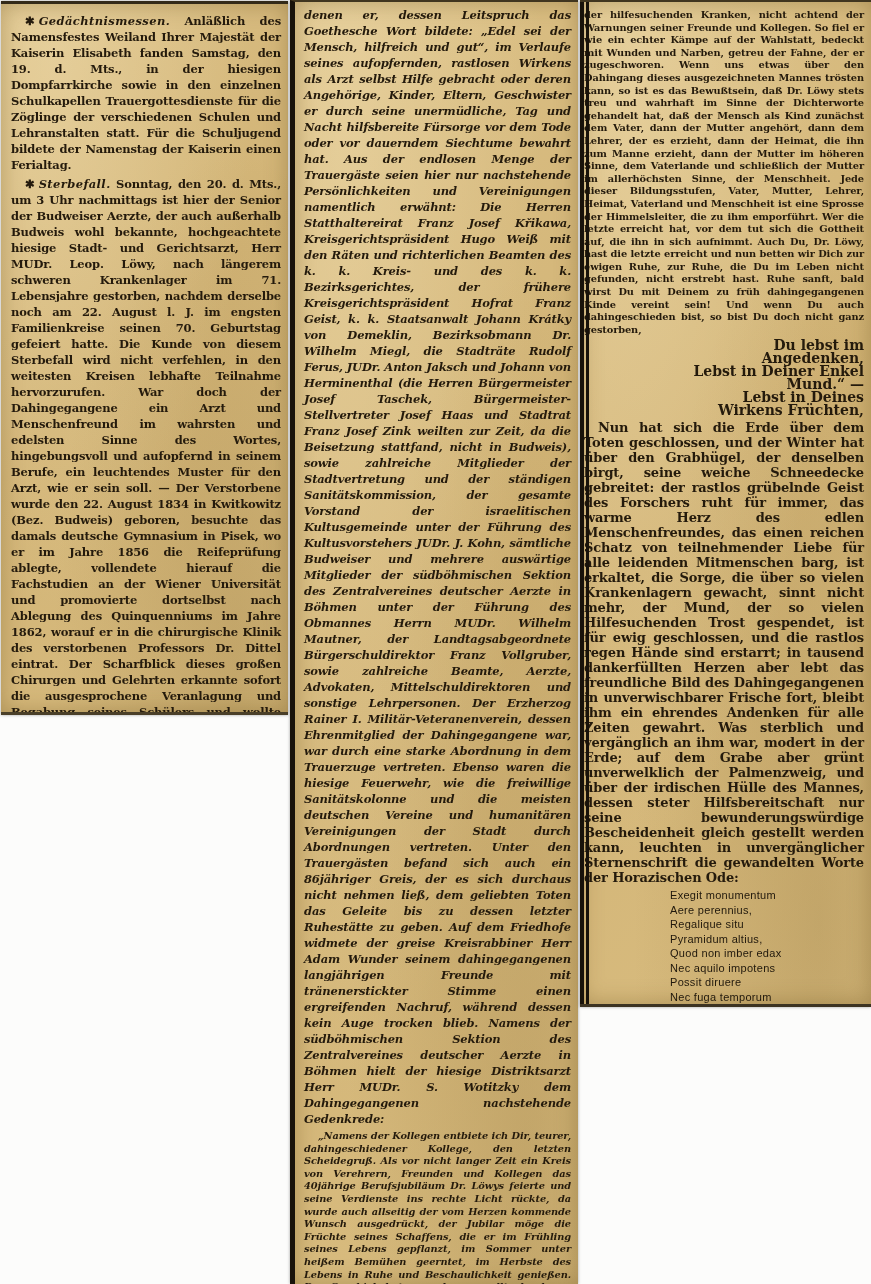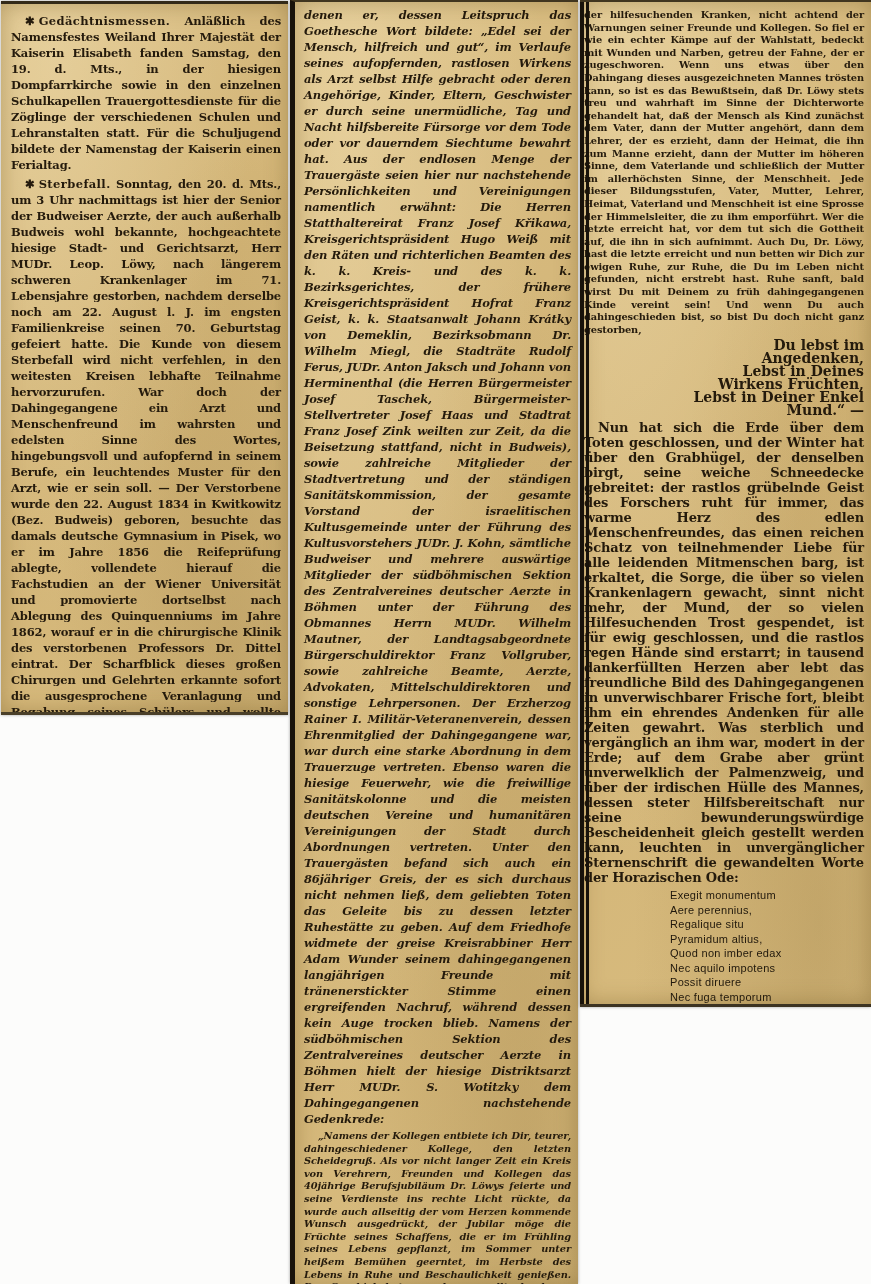--- a/index.html
+++ b/index.html
@@ -30,21 +30,21 @@
   .strip-right::before {
     content:""; position:absolute; left:0; top:0; bottom:0; width:9px;
     background:linear-gradient(90deg,#18120a 0px,#18120a 4px,rgba(0,0,0,0) 4px,rgba(0,0,0,0) 6px,#18120a 6px,#18120a 9px);
   }
   p.para { margin:0 0 3px 0; text-indent:14px; }
   p.para.noindent { text-indent:0; }
   .t-n { font-size:11.5px; line-height:16px;   letter-spacing:-0.15px; }
   .t-s { font-size:9.8px;  line-height:12.6px; letter-spacing:-0.1px; }
   .strip-right .t-n { font-size:13px; line-height:15px; }
   .marker { font-weight:900; margin-right:4px; letter-spacing:0; }
-  .lead   { font-weight:900; letter-spacing:0.4px; }
+  .lead   { font-weight:900; letter-spacing:0.4px;font-style:italic; }
   .verse  { margin:1px 0 3px 0; }
   .verse-line { font-size:14px; line-height:13px; text-align:right; text-indent:0; padding-left:108px; font-weight:700; }
   .latin  { margin:2px 0 3px 0; }
   .latin-line { font-family:Liberation Sans, sans-serif; font-weight:400; font-size:11px; line-height:14.5px;
                 text-align:left; text-indent:0; padding-left:86px; letter-spacing:0.3px; color:#20180c; }
 </style>
 </head>
 <body>
 
 <div class="page">
@@ -60,22 +60,22 @@
 
   <div class="strip strip-middle">
     <p class="para noindent t-n">denen er, dessen Leitspruch das Goethesche Wort bildete: „Edel sei der Mensch, hilfreich und gut“, im Verlaufe seines aufopfernden, rastlosen Wirkens als Arzt selbst Hilfe gebracht oder deren Angehörige, Kinder, Eltern, Geschwister er durch seine unermüdliche, Tag und Nacht hilfsbereite Fürsorge vor dem Tode oder vor dauerndem Siechtume bewahrt hat. Aus der endlosen Menge der Trauergäste seien hier nur nachstehende Persönlichkeiten und Vereinigungen namentlich erwähnt: Die Herren Statthaltereirat Franz Josef Křikawa, Kreisgerichtspräsident Hugo Weiß mit den Räten und richterlichen Beamten des k. k. Kreis- und des k. k. Bezirksgerichtes, der frühere Kreisgerichtspräsident Hofrat Franz Geist, k. k. Staatsanwalt Johann Krátky von Demeklin, Bezirksobmann Dr. Wilhelm Miegl, die Stadträte Rudolf Ferus, JUDr. Anton Jaksch und Johann von Herminenthal (die Herren Bürgermeister Josef Taschek, Bürgermeister-Stellvertreter Josef Haas und Stadtrat Franz Josef Zink weilten zur Zeit, da die Beisetzung stattfand, nicht in Budweis), sowie zahlreiche Mitglieder der Stadtvertretung und der ständigen Sanitätskommission, der gesamte Vorstand der israelitischen Kultusgemeinde unter der Führung des Kultusvorstehers JUDr. J. Kohn, sämtliche Budweiser und mehrere auswärtige Mitglieder der südböhmischen Sektion des Zentralvereines deutscher Aerzte in Böhmen unter der Führung des Obmannes Herrn MUDr. Wilhelm Mautner, der Landtagsabgeordnete Bürgerschuldirektor Franz Vollgruber, sowie zahlreiche Beamte, Aerzte, Advokaten, Mittelschuldirektoren und sonstige Lehrpersonen. Der Erzherzog Rainer I. Militär-Veteranenverein, dessen Ehrenmitglied der Dahingegangene war, war durch eine starke Abordnung in dem Trauerzuge vertreten. Ebenso waren die hiesige Feuerwehr, wie die freiwillige Sanitätskolonne und die meisten deutschen Vereine und humanitären Vereinigungen der Stadt durch Abordnungen vertreten. Unter den Trauergästen befand sich auch ein 86jähriger Greis, der es sich durchaus nicht nehmen ließ, dem geliebten Toten das Geleite bis zu dessen letzter Ruhestätte zu geben. Auf dem Friedhofe widmete der greise Kreisrabbiner Herr Adam Wunder seinem dahingegangenen langjährigen Freunde mit tränenerstickter Stimme einen ergreifenden Nachruf, während dessen kein Auge trocken blieb. Namens der südböhmischen Sektion des Zentralvereines deutscher Aerzte in Böhmen hielt der hiesige Distriktsarzt Herr MUDr. S. Wotitzky dem Dahingegangenen nachstehende Gedenkrede:</p>
     <p class="para t-s">„Namens der Kollegen entbiete ich Dir, teurer, dahingeschiedener Kollege, den letzten Scheidegruß. Als vor nicht langer Zeit ein Kreis von Verehrern, Freunden und Kollegen das 40jährige Berufsjubiläum Dr. Löwys feierte und seine Verdienste ins rechte Licht rückte, da wurde auch allseitig der vom Herzen kommende Wunsch ausgedrückt, der Jubilar möge die Früchte seines Schaffens, die er im Frühling seines Lebens gepflanzt, im Sommer unter heißem Bemühen geerntet, im Herbste des Lebens in Ruhe und Beschaulichkeit genießen. Das Geschick hat es anders gewollt, der kurze Herbst seines Lebens wurde jäh vom Winter abgelöst, der ihn mit seinem Leichentuche bedeckte, und nun schläft er den langen Winterschlaf, aus dem es kein Erwachen gibt. Das Aechzen des absterbenden Baumes ruft nicht dem Samenkorn zu: „Sprieß auf!“ Ueber 40 Jahre stand Dr. Löwy aufopferungsvoll und hingebungsbereit im Dienste der leidenden Menschheit, er war Arzt mit Leib und Seele, aus vollstem Herzen. Die unaufhörlichen, langjährigen Kämpfe mit den gefährlichen Feinden der menschlichen Gesundheit und die hiezu erforderliche, höchste körperliche und seelische Anspannung aller Kräfte konnte nicht ohne schädliche Rückwirkung auf den Organismus eines Lebewesens bleiben und so wurde der Keim eines tückischen Leidens gelegt, dem er erliegen sollte. Noch in allerletzter Zeit und so oft der Stillstand seines Leidens es zuließ, folgte er, durchglüht von seinem ärztlichen Eifer, dem Rufe</p>
   </div>
 
   <div class="strip strip-right">
     <p class="para noindent t-s">der hilfesuchenden Kranken, nicht achtend der Warnungen seiner Freunde und Kollegen. So fiel er wie ein echter Kämpe auf der Wahlstatt, bedeckt mit Wunden und Narben, getreu der Fahne, der er zugeschworen. Wenn uns etwas über den Dahingang dieses ausgezeichneten Mannes trösten kann, so ist es das Bewußtsein, daß Dr. Löwy stets treu und wahrhaft im Sinne der Dichterworte gehandelt hat, daß der Mensch als Kind zunächst dem Vater, dann der Mutter angehört, dann dem Lehrer, der es erzieht, dann der Heimat, die ihn zum Manne erzieht, dann der Mutter im höheren Sinne, dem Vaterlande und schließlich der Mutter im allerhöchsten Sinne, der Menschheit. Jede dieser Bildungsstufen, Vater, Mutter, Lehrer, Heimat, Vaterland und Menschheit ist eine Sprosse der Himmelsleiter, die zu ihm emporführt. Wer die letzte erreicht hat, vor dem tut sich die Gottheit auf, die ihn in sich aufnimmt. Auch Du, Dr. Löwy, hast die letzte erreicht und nun betten wir Dich zur ewigen Ruhe, zur Ruhe, die Du im Leben nicht gefunden, nicht erstrebt hast. Ruhe sanft, bald wirst Du mit Deinem zu früh dahingegangenen Kinde vereint sein! Und wenn Du auch dahingeschieden bist, so bist Du doch nicht ganz gestorben,</p>
     <div class="verse">
       <div class="verse-line">Du lebst im Angedenken,</div>
+      <div class="verse-line">Lebst in Deiner Enkel Mund.“ —</div>
       <div class="verse-line">Lebst in Deines Wirkens Früchten,</div>
-      <div class="verse-line">Lebst in Deiner Enkel Mund.“ —</div>
     </div>
     <p class="para t-n">Nun hat sich die Erde über dem Toten geschlossen, und der Winter hat über den Grabhügel, der denselben birgt, seine weiche Schneedecke gebreitet: der rastlos grübelnde Geist des Forschers ruht für immer, das warme Herz des edlen Menschenfreundes, das einen reichen Schatz von teilnehmender Liebe für alle leidenden Mitmenschen barg, ist erkaltet, die Sorge, die über so vielen Krankenlagern gewacht, sinnt nicht mehr, der Mund, der so vielen Hilfesuchenden Trost gespendet, ist für ewig geschlossen, und die rastlos regen Hände sind erstarrt; in tausend dankerfüllten Herzen aber lebt das freundliche Bild des Dahingegangenen in unverwischbarer Frische fort, bleibt ihm ein ehrendes Andenken für alle Zeiten gewahrt. Was sterblich und vergänglich an ihm war, modert in der Erde; auf dem Grabe aber grünt unverwelklich der Palmenzweig, und über der irdischen Hülle des Mannes, dessen steter Hilfsbereitschaft nur seine bewunderungswürdige Bescheidenheit gleich gestellt werden kann, leuchten in unvergänglicher Sternenschrift die gewandelten Worte der Horazischen Ode:</p>
     <div class="latin">
       <div class="latin-line">Exegit monumentum</div>
       <div class="latin-line">Aere perennius,</div>
       <div class="latin-line">Regalique situ</div>
       <div class="latin-line">Pyramidum altius,</div>
       <div class="latin-line">Quod non imber edax</div>
       <div class="latin-line">Nec aquilo impotens</div>
       <div class="latin-line">Possit diruere</div>

